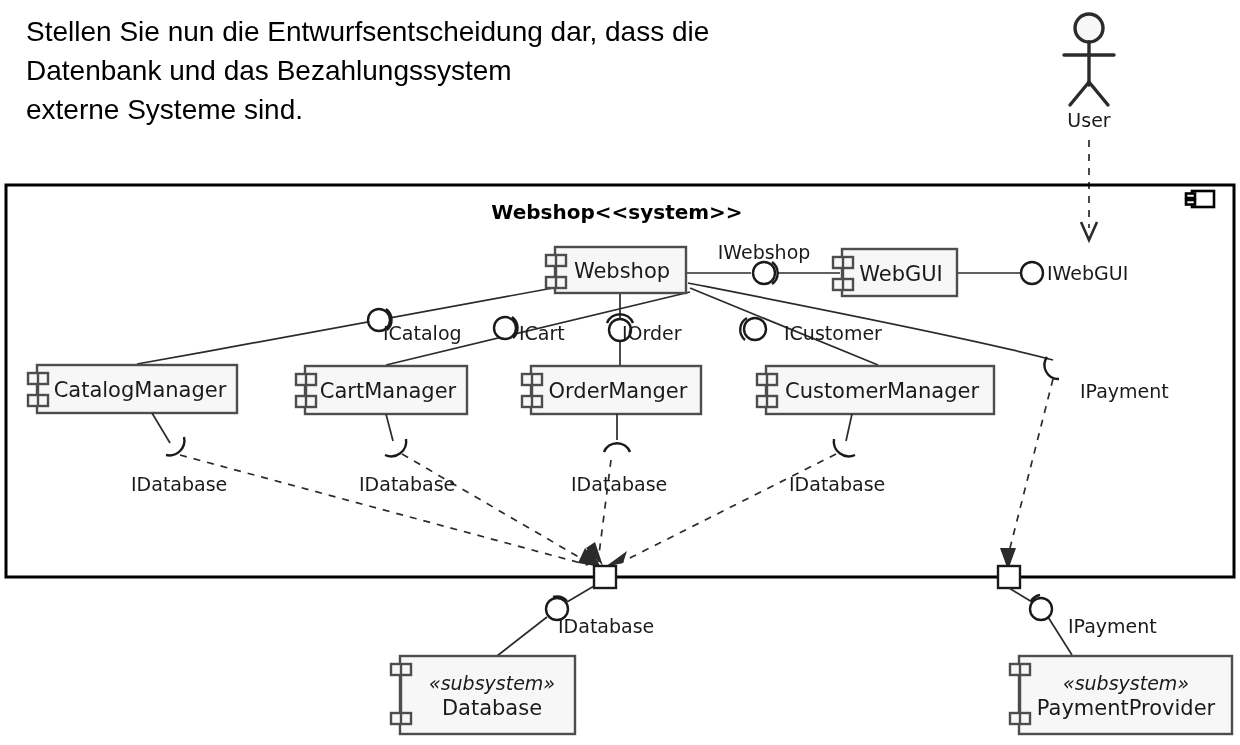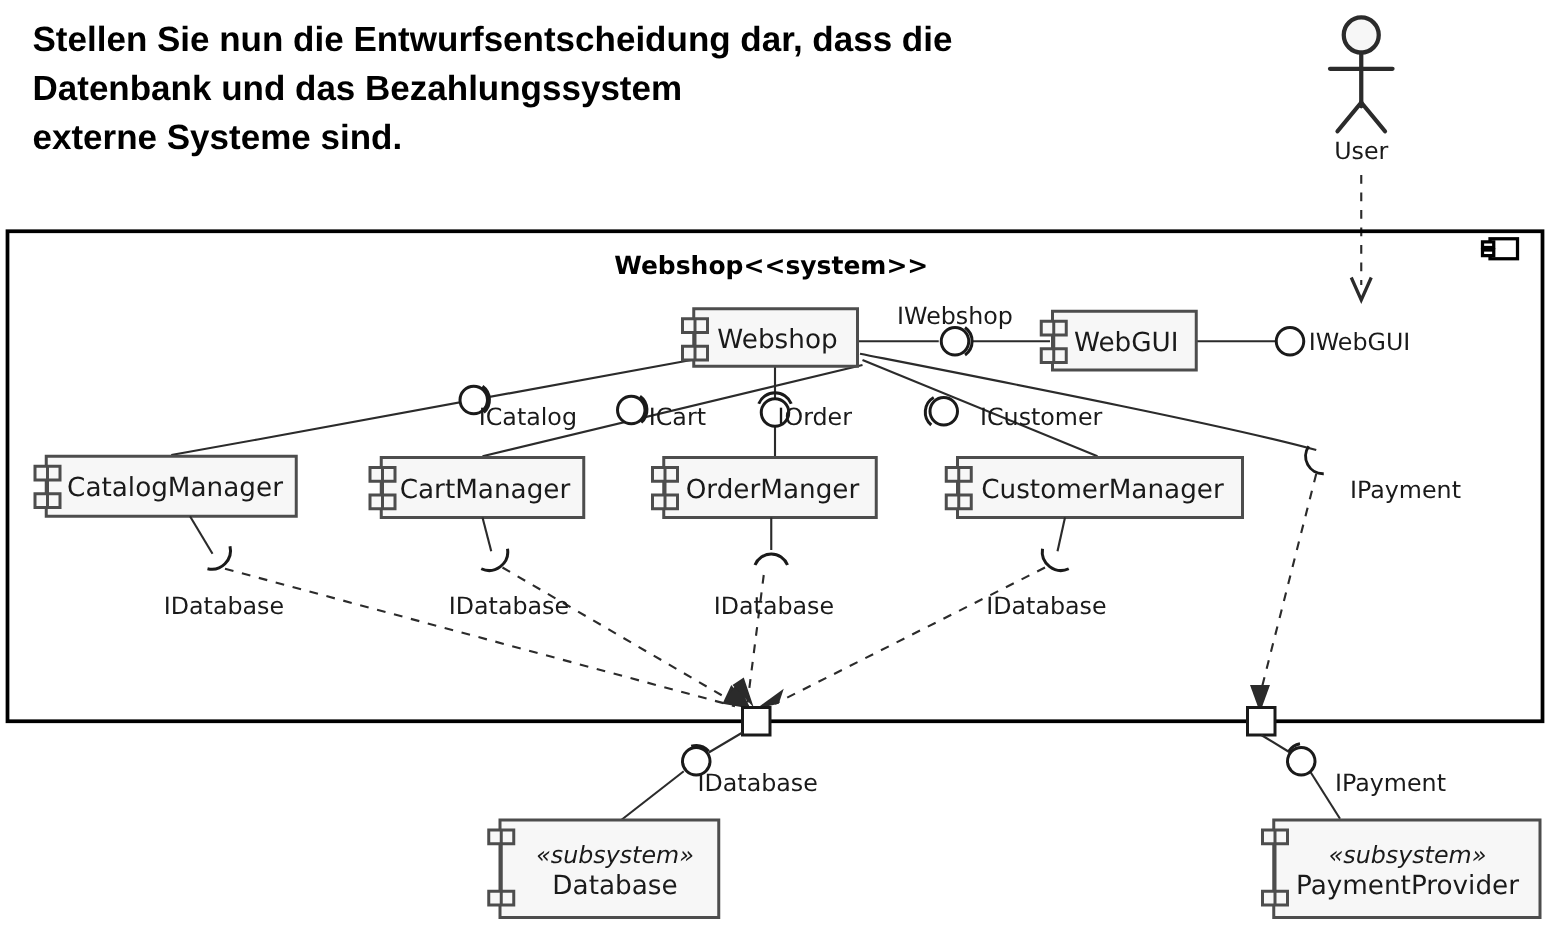--- a/index.html
+++ b/index.html
@@ -4,21 +4,21 @@
 <style>
   html,body{margin:0;padding:0;background:#ffffff;}
   body{width:1240px;height:745px;overflow:hidden;
        font-family:"DejaVu Sans","Liberation Sans",sans-serif;}
   #stage{position:relative;width:1240px;height:745px;background:#fff;}
   #stage svg{position:absolute;left:0;top:0;width:1240px;height:745px;}
 
   .heading{
     position:absolute;left:26px;top:12px;width:900px;
     font-family:"Liberation Sans","DejaVu Sans",sans-serif;
-    font-size:28px;line-height:39px;color:#000;font-weight:700;
+    font-size:28px;line-height:39px;color:#000;font-weight:400;
     white-space:pre-line;
   }
 
   
   text{font-family:"DejaVu Sans","Liberation Sans",sans-serif;fill:#1a1a1a;}
   .t-comp{font-size:21px;fill:#1a1a1a;}
   .t-iface{font-size:19px;fill:#1a1a1a;}
   .t-actor{font-size:19px;fill:#1a1a1a;}
   .t-title{font-size:20px;font-weight:bold;fill:#000;}
   .t-stereo{font-size:19px;font-style:italic;fill:#1a1a1a;}

